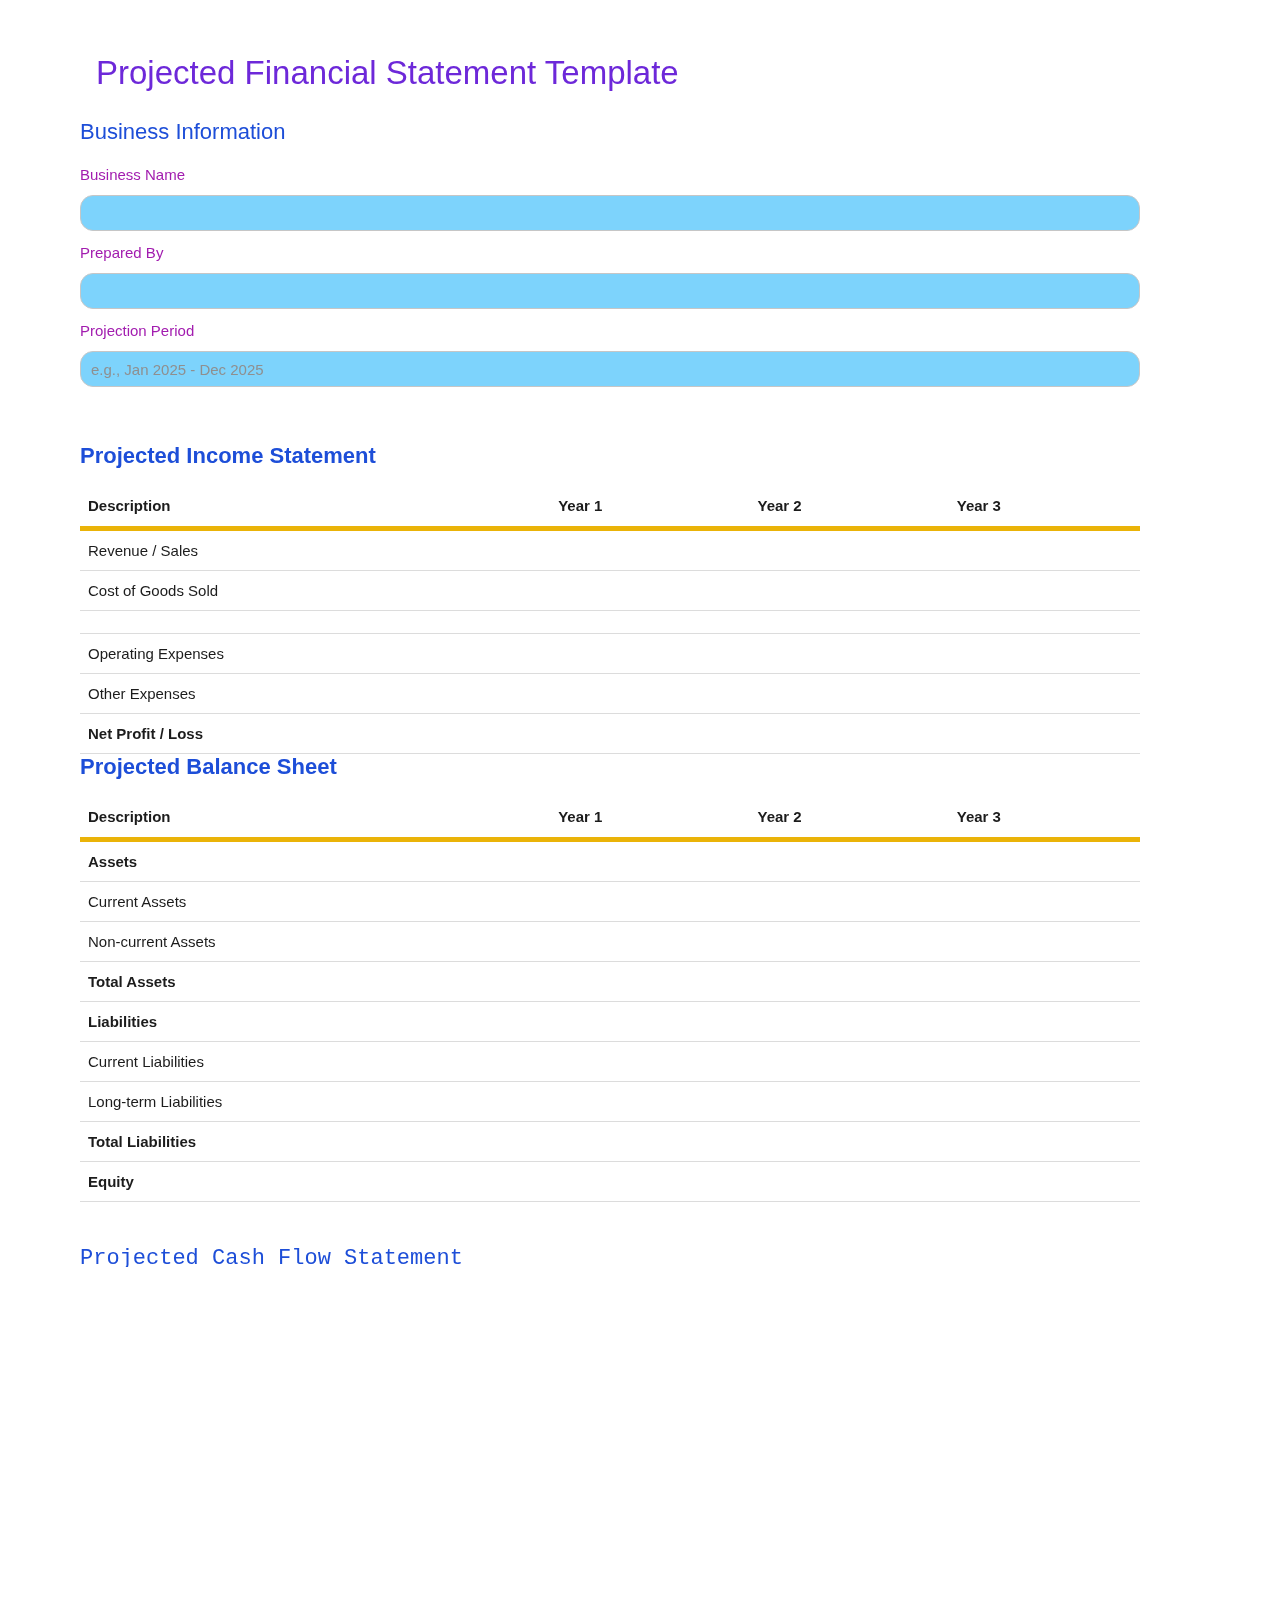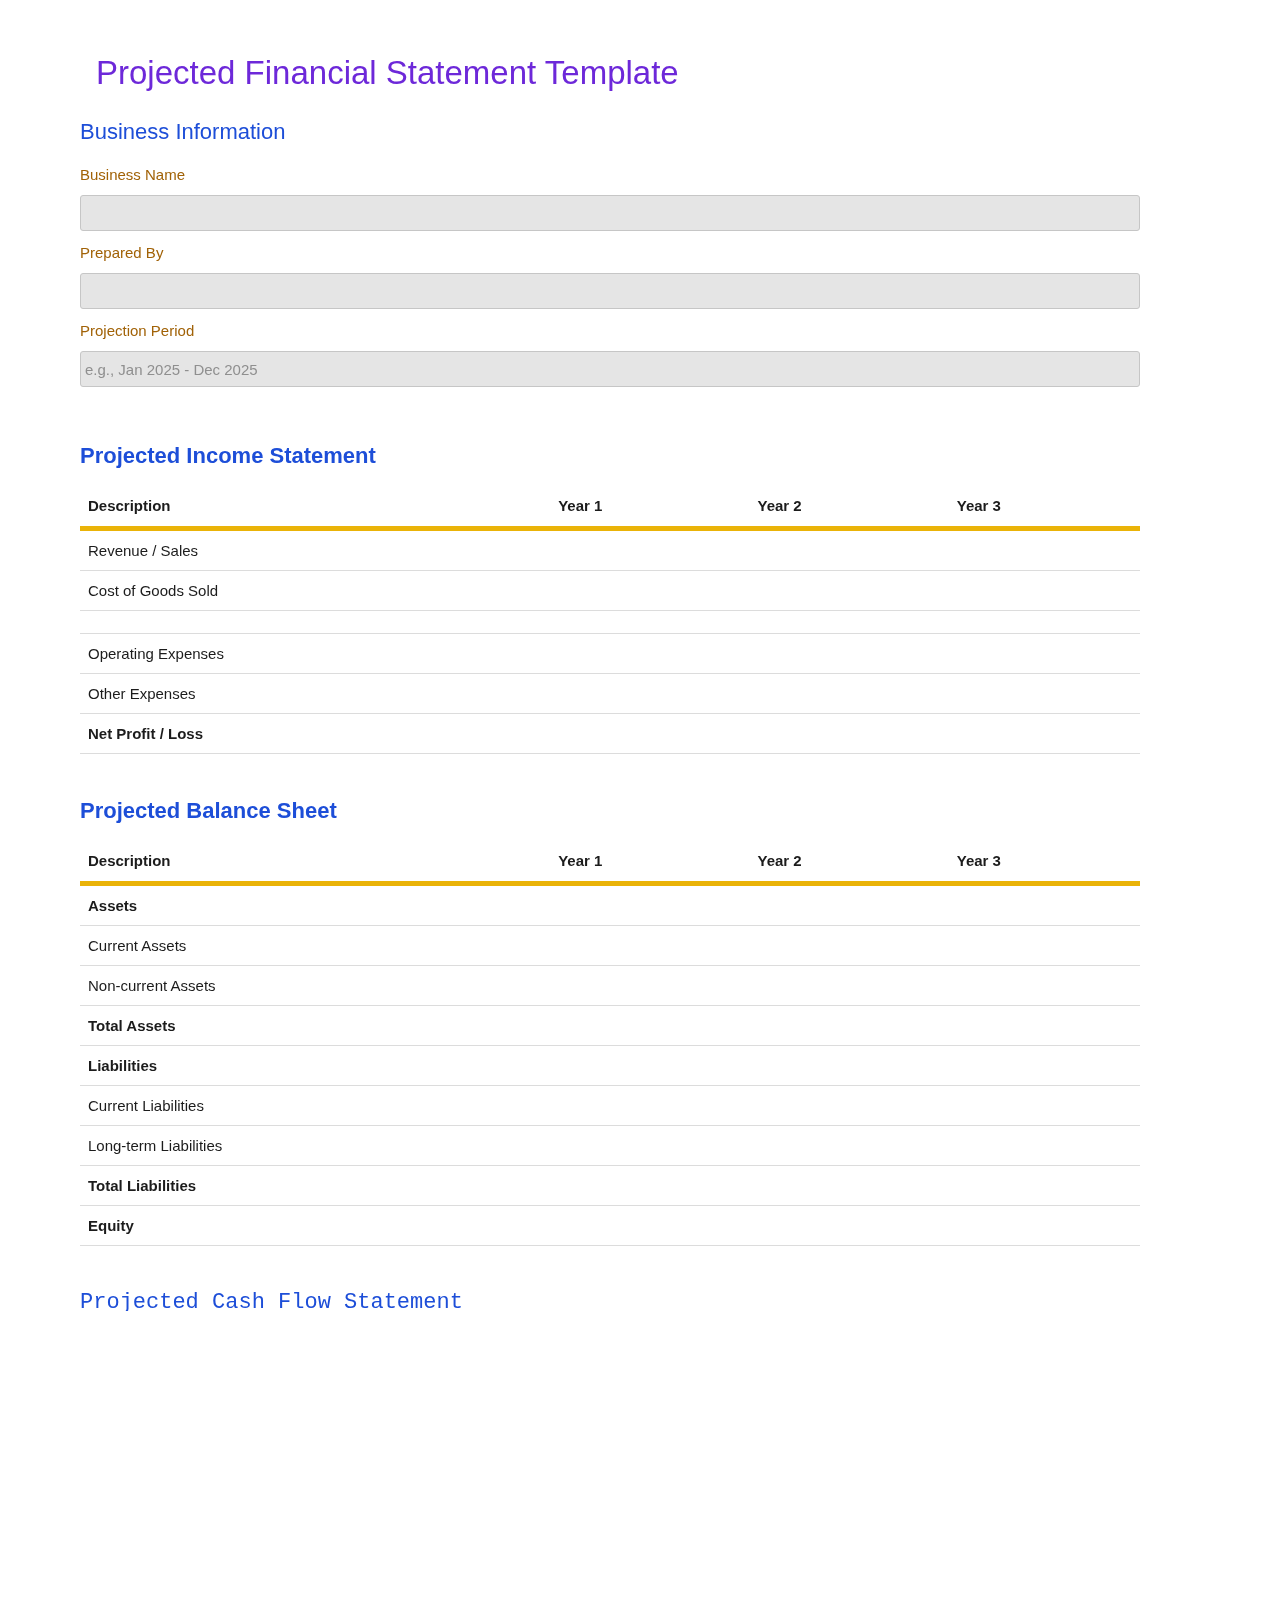--- a/index.html
+++ b/index.html
@@ -25,38 +25,38 @@
     color: #6d28d9;
   }
   h2 {
     font-size: 22px;
     font-weight: 400;
     margin: 0;
     color: #1d4ed8;
   }
   .section-biz h2 { margin-top: 27px; margin-bottom: 21px; }
   .section-income { margin-top: 56px; }
-  .section-balance { margin-top: 44px; }
+  .section-balance { }
   .section-table h2 { margin-bottom: 22px; font-weight: bold; }
 
   .field { margin-bottom: 13px; }
   .field label {
     display: block;
     font-size: 15px;
     margin: 0 0 12px 0;
-    color: #a16207;
+    color: #a21caf;
   }
   .field input {
     display: block;
     width: 100%;
     height: 36px;
     border: 1px solid #c6c6c6;
-    border-radius: 3px;
-    background: #e5e5e5;
-    padding: 0 4px;
+    border-radius: 13px;
+    background: #7dd3fc;
+    padding: 0 10px;
     font-family: "Liberation Sans", "DejaVu Sans", sans-serif;
     font-size: 15px;
     color: #333;
     outline: none;
   }
   .field input::placeholder { color: #8f8f8f; opacity: 1; }
 
   .ftable { width: 100%; }
   .trow {
     display: grid;

